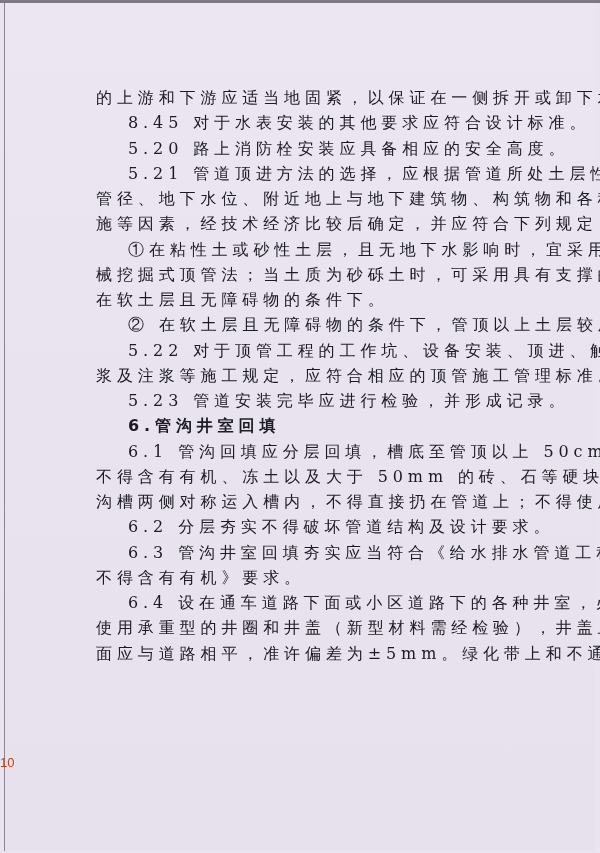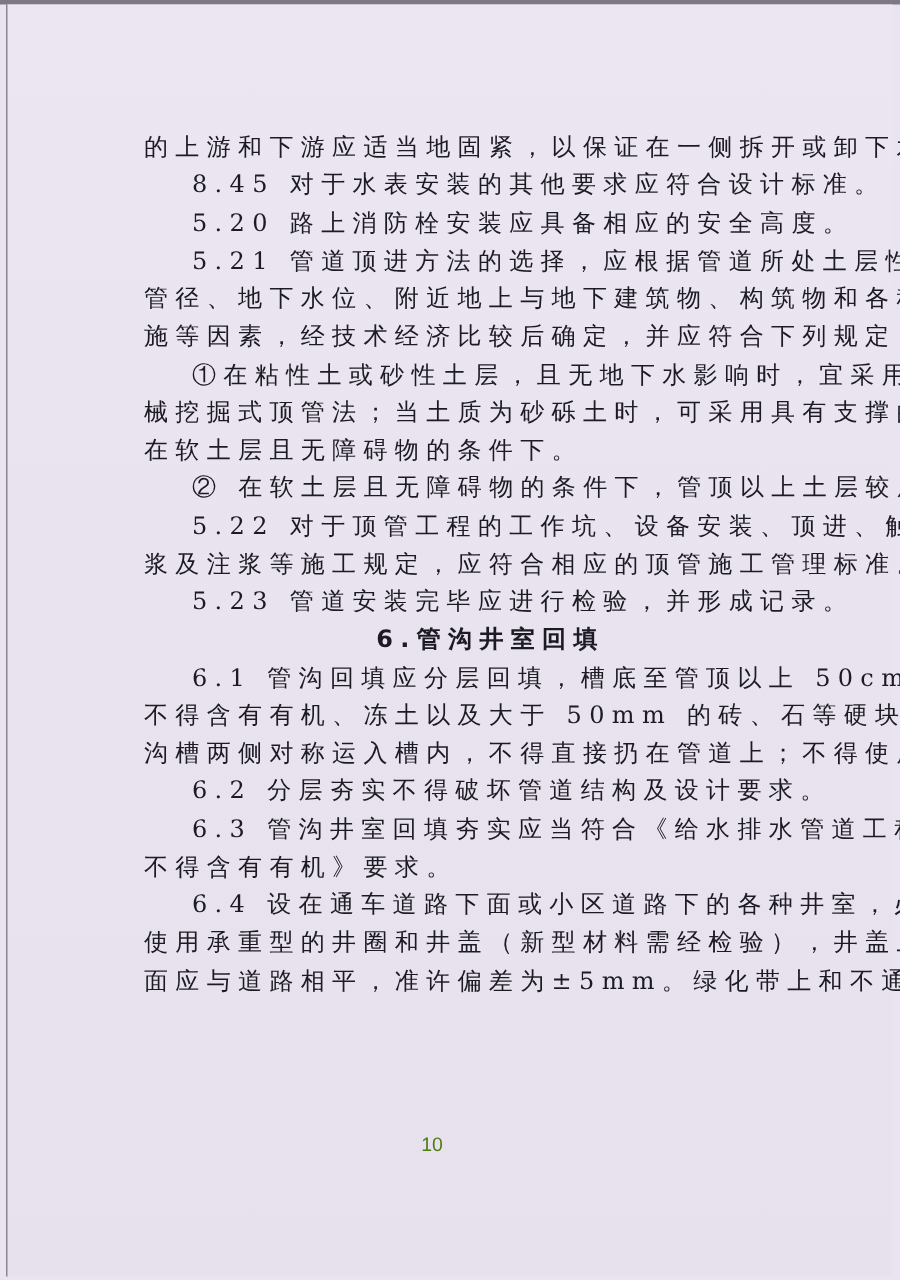--- a/index.html
+++ b/index.html
@@ -18,24 +18,24 @@
   .topbar { position:absolute; left:0; top:0; width:600px; height:3px; background:#7d7884; }
   .text {
     position: absolute; left: 96px; top: 85px; width: 430px;
   }
   .line {
     height: 25.25px; line-height: 25.25px;
     font-size: 16px; letter-spacing: 4.9px;
     white-space: nowrap;
   }
   .indent { padding-left: 32px; }
-  .bold { font-weight: bold; font-family: "DejaVu Sans", "Liberation Sans", sans-serif; text-align: center; }
+  .bold { font-weight: bold; font-family: "DejaVu Sans", "Liberation Sans", sans-serif; }
   .pagenum {
-    position: absolute; left: 0; width: 576px; top: 755px; text-align: center;
-    font-family: "Liberation Sans", sans-serif; font-size: 13px; color: #4d7c0f;
+    position: absolute; left: 0; width: 576px; top: 755px; 
+    font-family: "Liberation Sans", sans-serif; font-size: 13px; color: #c2410c;
   }
 </style>
 </head>
 <body>
 
 <div class="topbar"></div>
 <div class="page"></div>
 
 <div class="text" id="text">
     <div class="line">的上游和下游应适当地固紧，以保证在一侧拆开或卸下水表</div>

